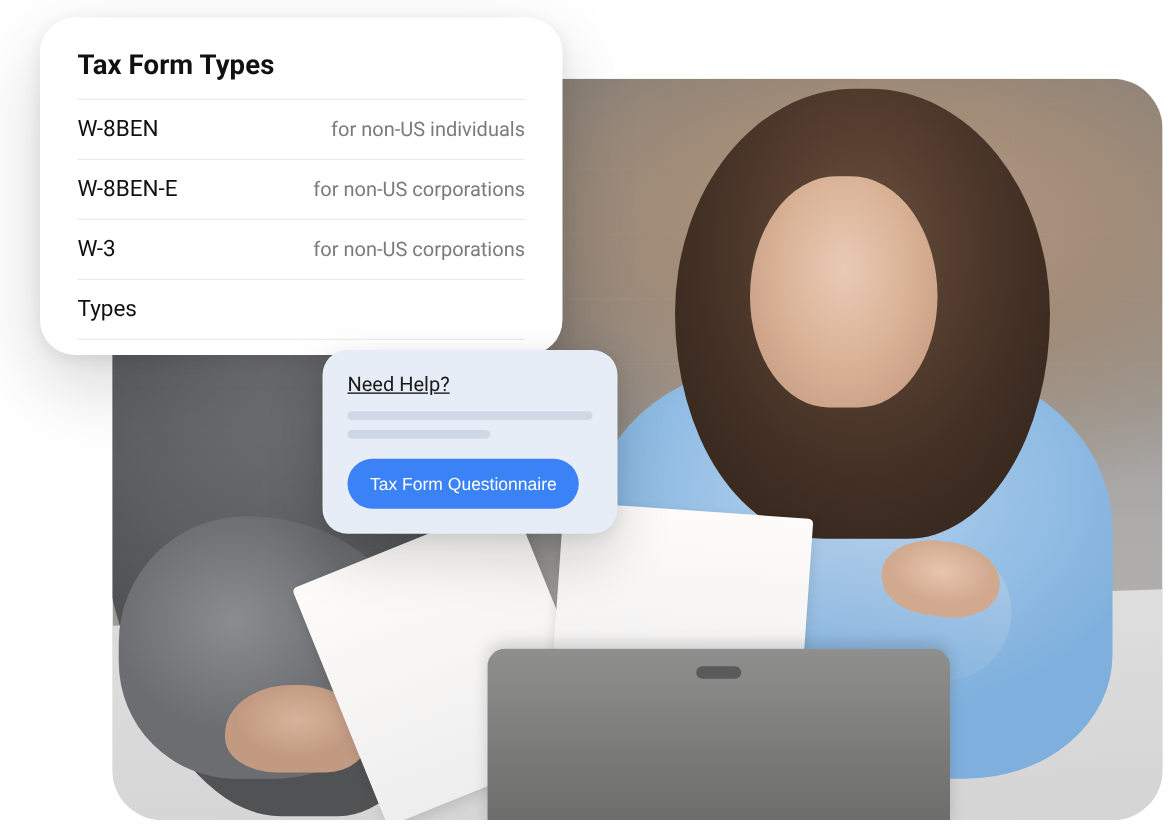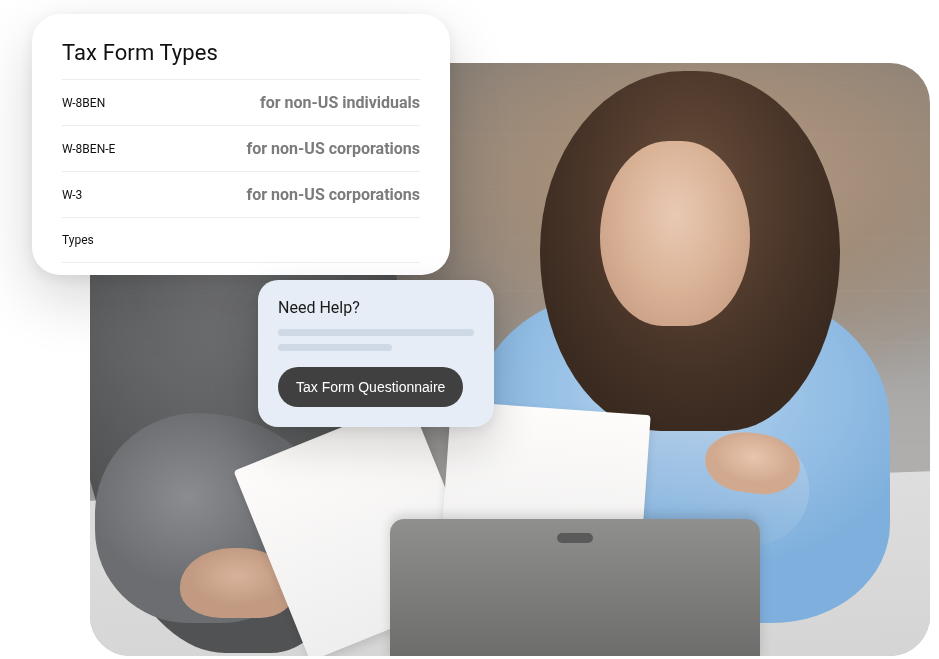--- a/index.html
+++ b/index.html
@@ -100,49 +100,50 @@
   
   .card {
     position: absolute; left: 32px; top: 14px;
     width: 418px;
     background: #ffffff;
     border-radius: 28px;
     padding: 26px 30px 12px 30px;
     box-shadow: 0 24px 60px rgba(15,15,15,0.16), 0 4px 14px rgba(15,15,15,0.08);
   }
   .card-title {
-    font-size: 22px; font-weight: 400; color: #111; letter-spacing: 0.1px;
+    font-size: 22px; font-weight: 700; color: #111; letter-spacing: 0.1px;
     padding-bottom: 14px;
   }
   .row {
     display: flex; justify-content: space-between; align-items: center;
     border-top: 1px solid #ececec;
     padding: 13px 0 13px 0;
     min-height: 46px;
   }
   .row:last-child { border-bottom: 1px solid #ececec; }
-  .row .name { font-size: 12px; font-weight: 400; color: #111; }
-  .row .desc { font-size: 16px; font-weight: 700; color: #7b7b7b; }
+  .row .name { font-size: 18px; font-weight: 400; color: #111; }
+  .row .desc { font-size: 16px; font-weight: 400; color: #7b7b7b; }
 
   
   .help {
     position: absolute; left: 258px; top: 280px;
     width: 236px;
     background: #e6edf7;
     border-radius: 20px;
     padding: 18px 20px 20px 20px;
     box-shadow: 0 20px 46px rgba(15,15,15,0.16), 0 4px 12px rgba(15,15,15,0.08);
+    text-decoration: underline;
   }
   .help-title { font-size: 16px; color: #1a1a1a; margin-bottom: 12px; }
   .skel { height: 7px; background: #cfd8e5; border-radius: 4px; margin-bottom: 8px; }
   .skel.s1 { width: 100%; }
   .skel.s2 { width: 58%; margin-bottom: 16px; }
   .help-btn {
     display: inline-block;
-    background: #404040; color: #ffffff;
+    background: #3b82f6; color: #ffffff;
     border: none; border-radius: 999px;
     padding: 12px 18px;
     font-size: 14px; font-weight: 500;
     cursor: pointer;
   }
 </style>
 </head>
 <body>
 
 <div class="stage">

